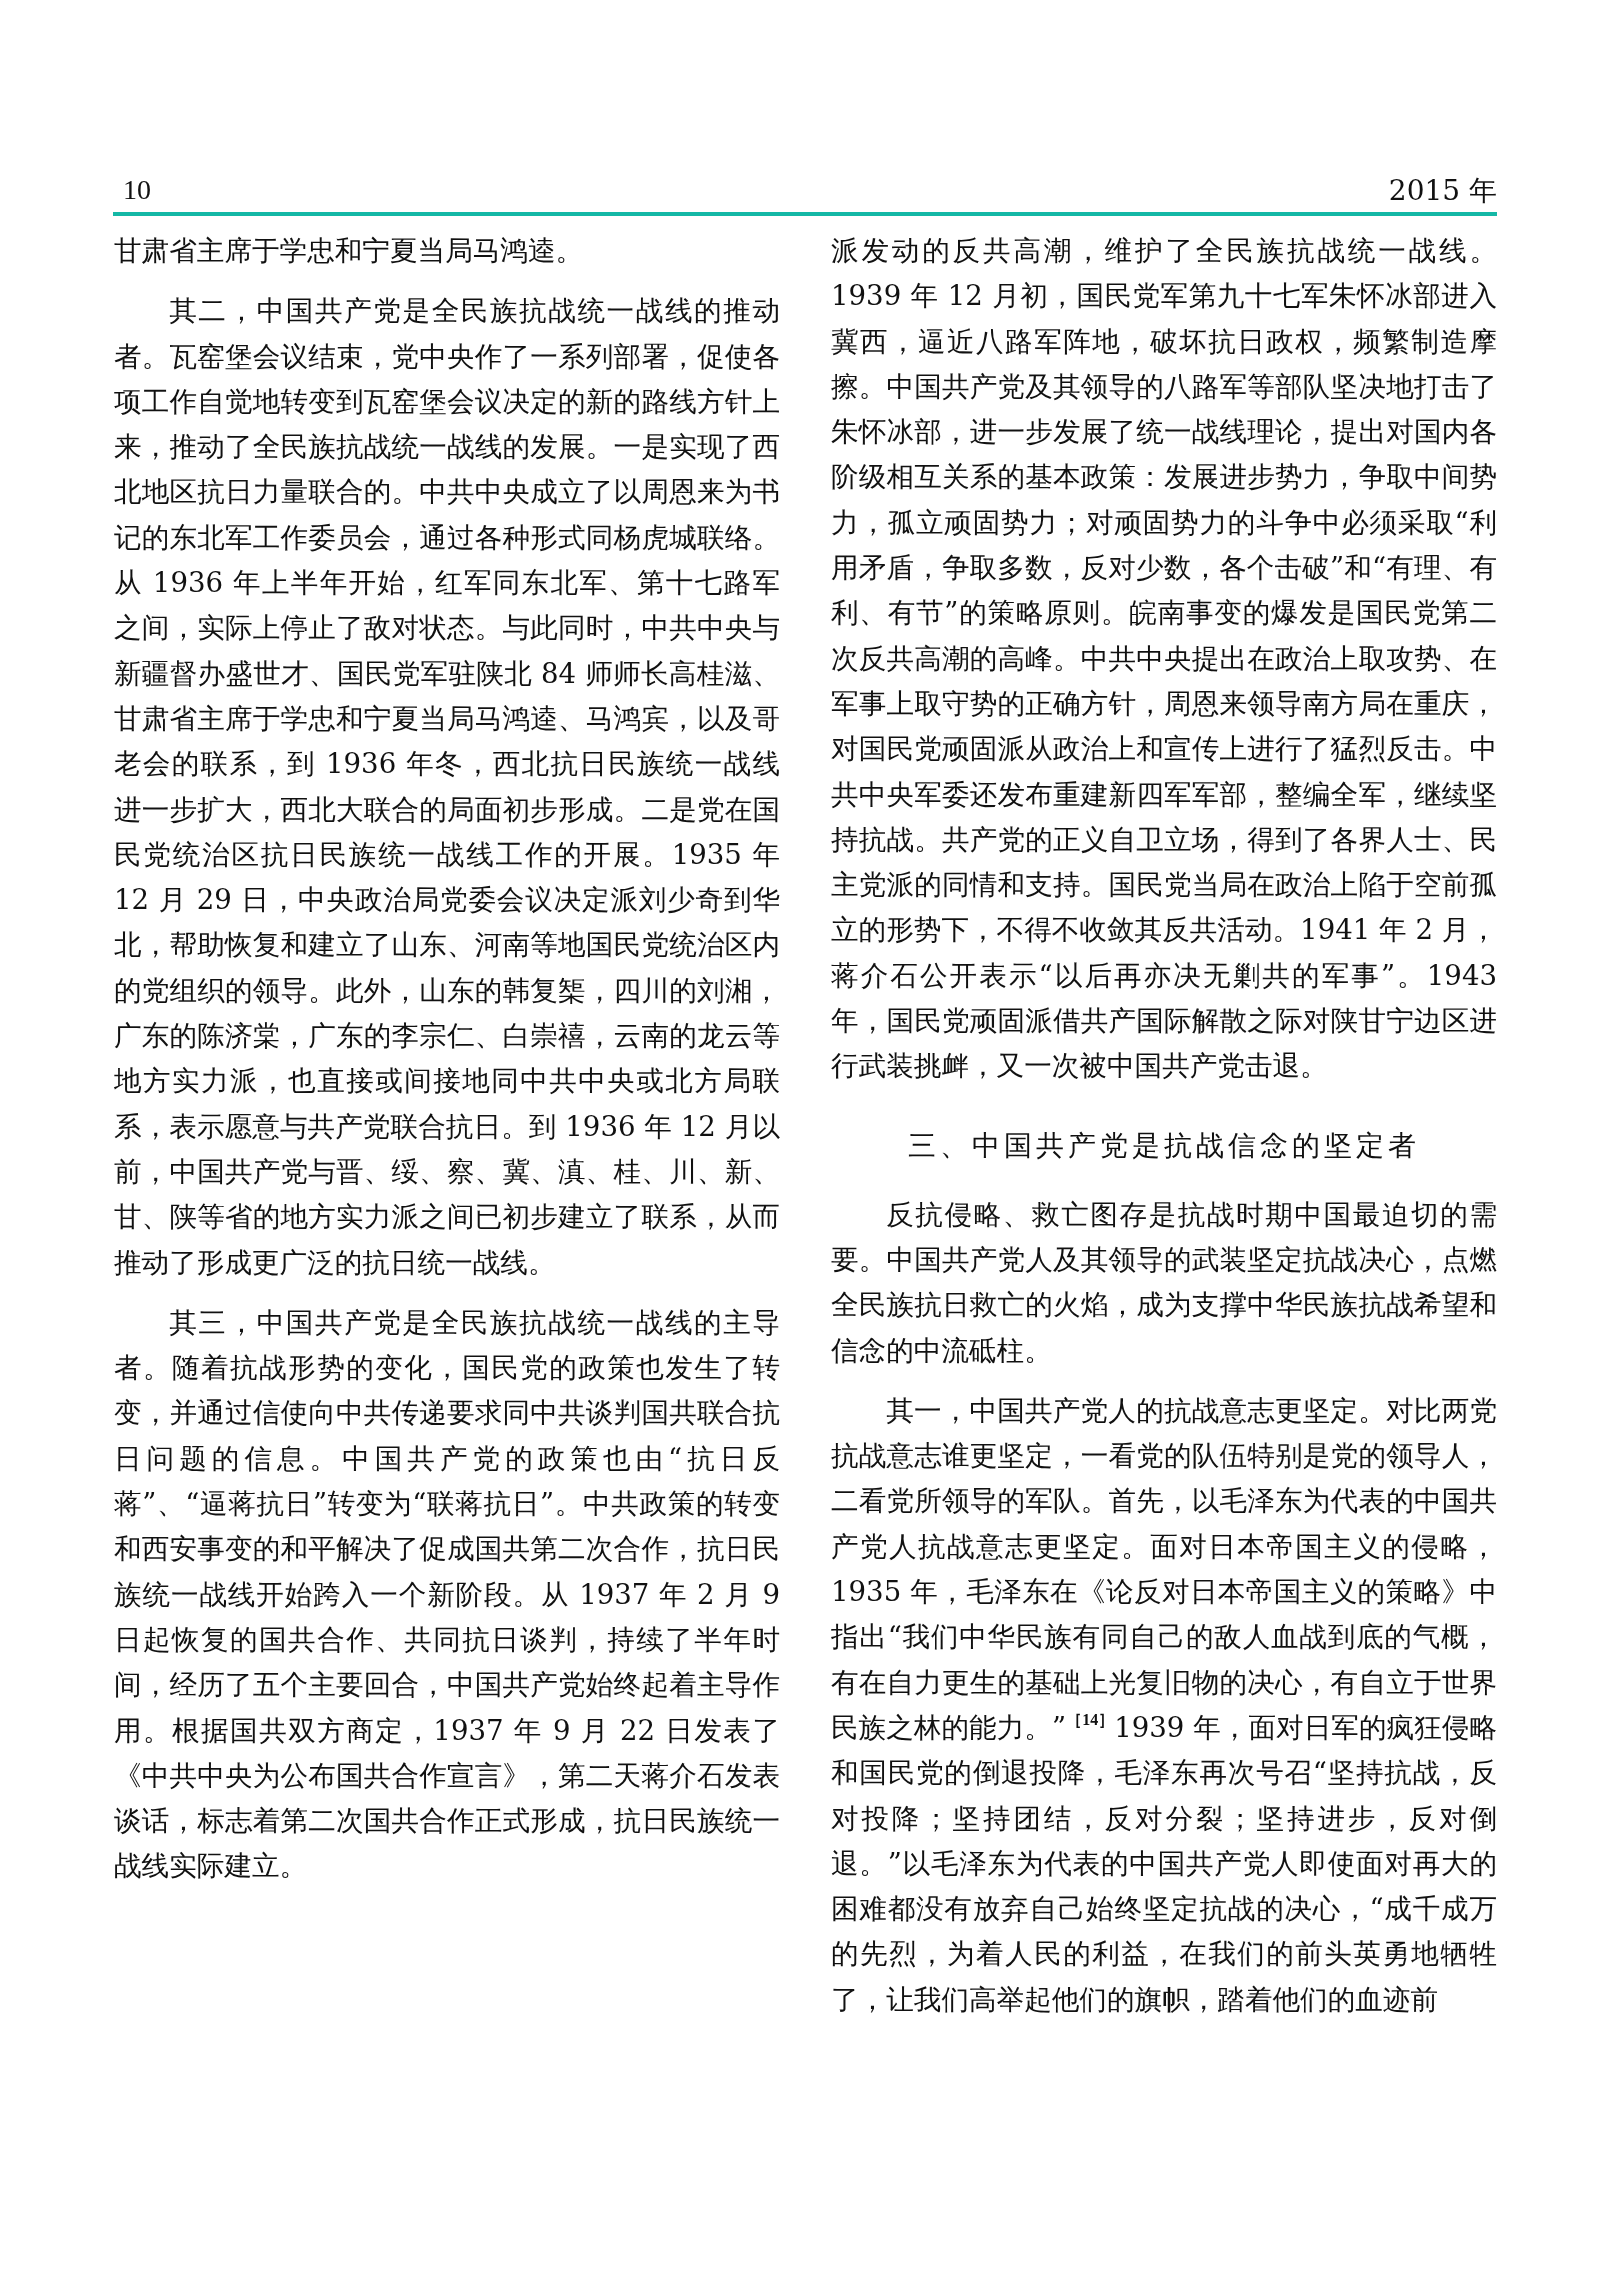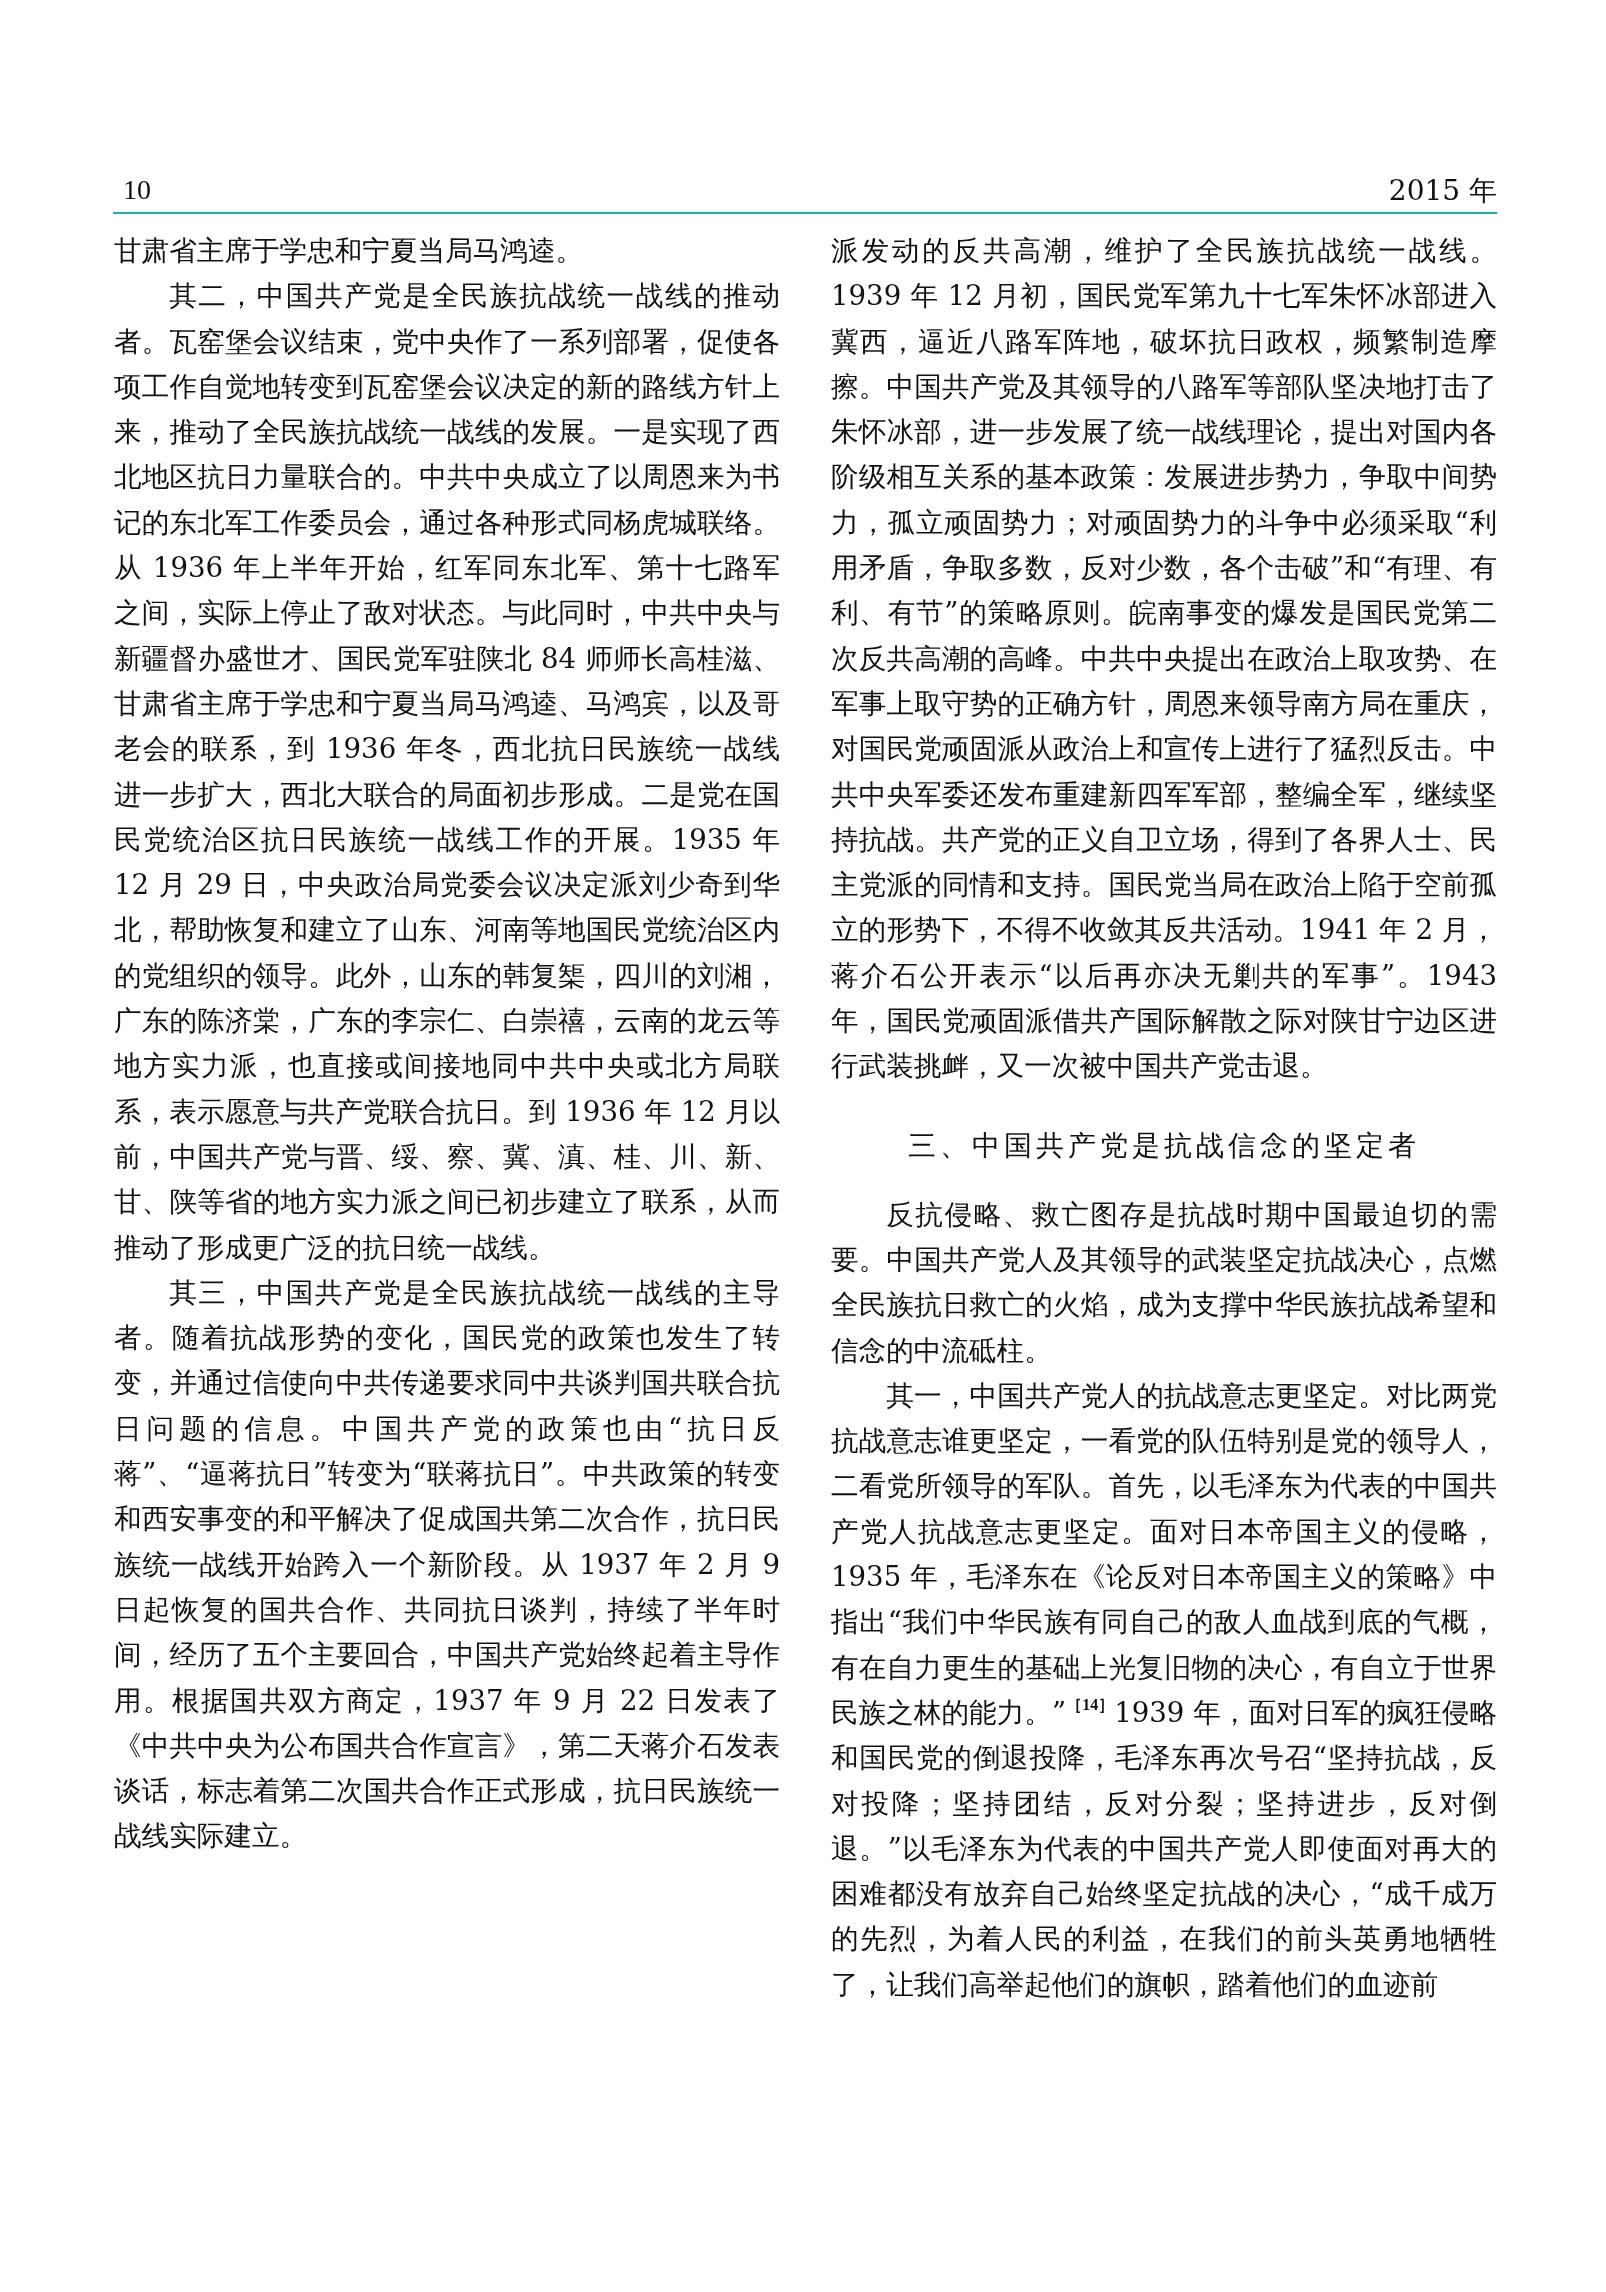--- a/index.html
+++ b/index.html
@@ -14,21 +14,21 @@
       font-family: "DejaVu Serif", "Liberation Serif", serif;
       color: #111111;
       overflow: hidden;
     }
     .page-header {
       position: absolute;
       left: 113px;
       top: 170px;
       width: 1384px;
       height: 42px;
-      border-bottom: 2px solid #14b8a6;
+      border-bottom: 4px solid #14b8a6;
     }
     .page-number {
       position: absolute;
       left: 10px;
       top: 4px;
       font-family: "Liberation Serif", serif;
       font-size: 28px;
     }
     .journal-title {
       position: absolute;
@@ -54,20 +54,21 @@
       text-align: justify;
       text-justify: inter-character;
     }
     .col-left { left: 114px; }
     .col-right { left: 831px; }
     .para {
       margin: 0;
     }
     .para.indent {
       text-indent: 2em;
+      margin-top: 15px;
     }
     .section-heading {
       text-align: center;
       font-size: 28px;
       letter-spacing: 4px;
       margin: 34px 0 24px 0;
       line-height: 45px;
       font-family: "DejaVu Sans", "Liberation Sans", sans-serif;
       font-weight: normal;
     }

